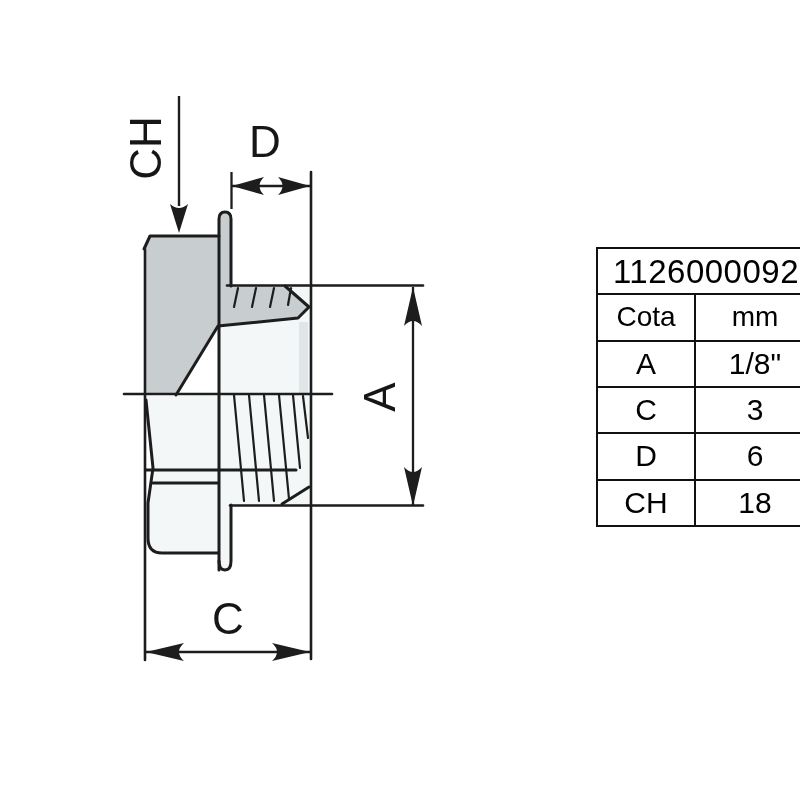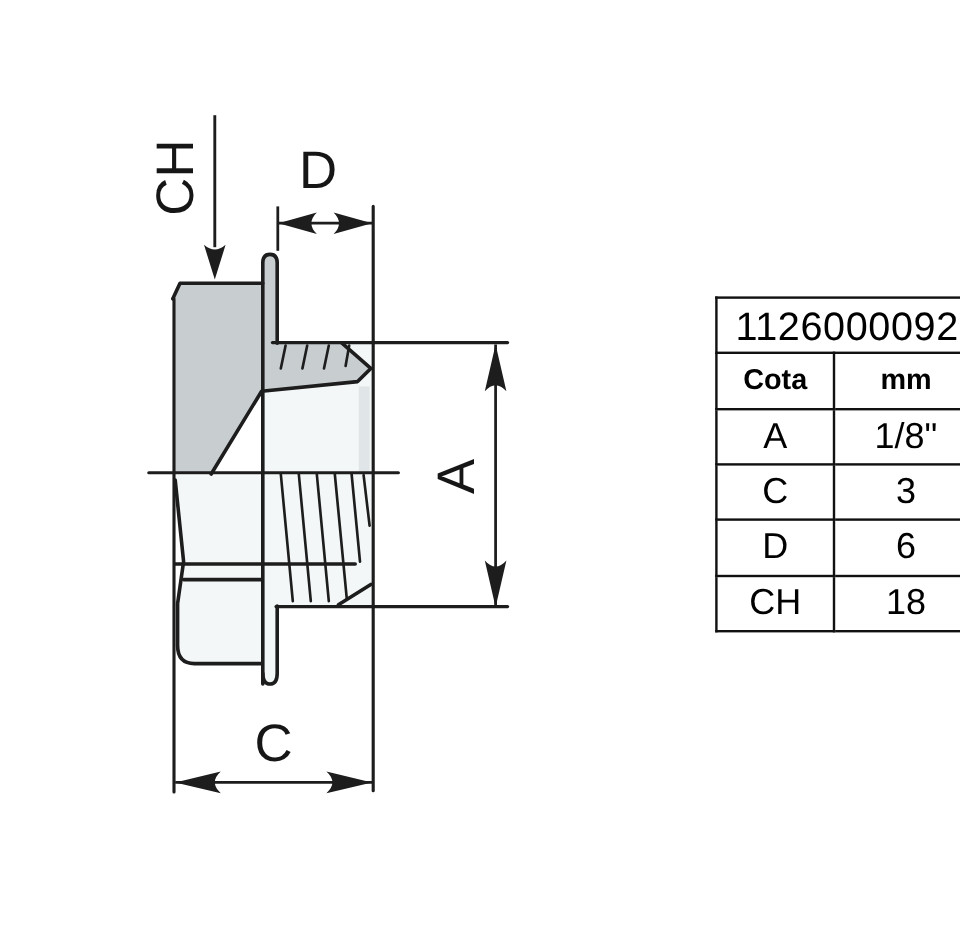--- a/index.html
+++ b/index.html
@@ -16,21 +16,21 @@
     position:absolute;left:552px;top:247px;width:218px;height:280px;
     border-collapse:collapse;table-layout:fixed;
     font-family:"Liberation Sans", sans-serif;color:#000;margin-left:44px;
   }
   table.dims td,table.dims th{
     border:2px solid #111;text-align:center;vertical-align:middle;
     padding:0;line-height:1;
   }
   table.dims tr{height:46px;}
   td.pn{font-size:33px;font-weight:400;letter-spacing:0.5px;}
-  table.dims th{font-size:24px;font-weight:700;}
+  table.dims th{font-size:28px;font-weight:400;}
   table.dims td.val{font-size:30px;font-weight:400;}
   col.c1{width:98px;} col.c2{width:120px;}
 </style>
 </head>
 <body>
 
 <div class="stage">
 
   <svg class="drawing-svg" width="800" height="792" viewBox="0 0 800 792">
 

